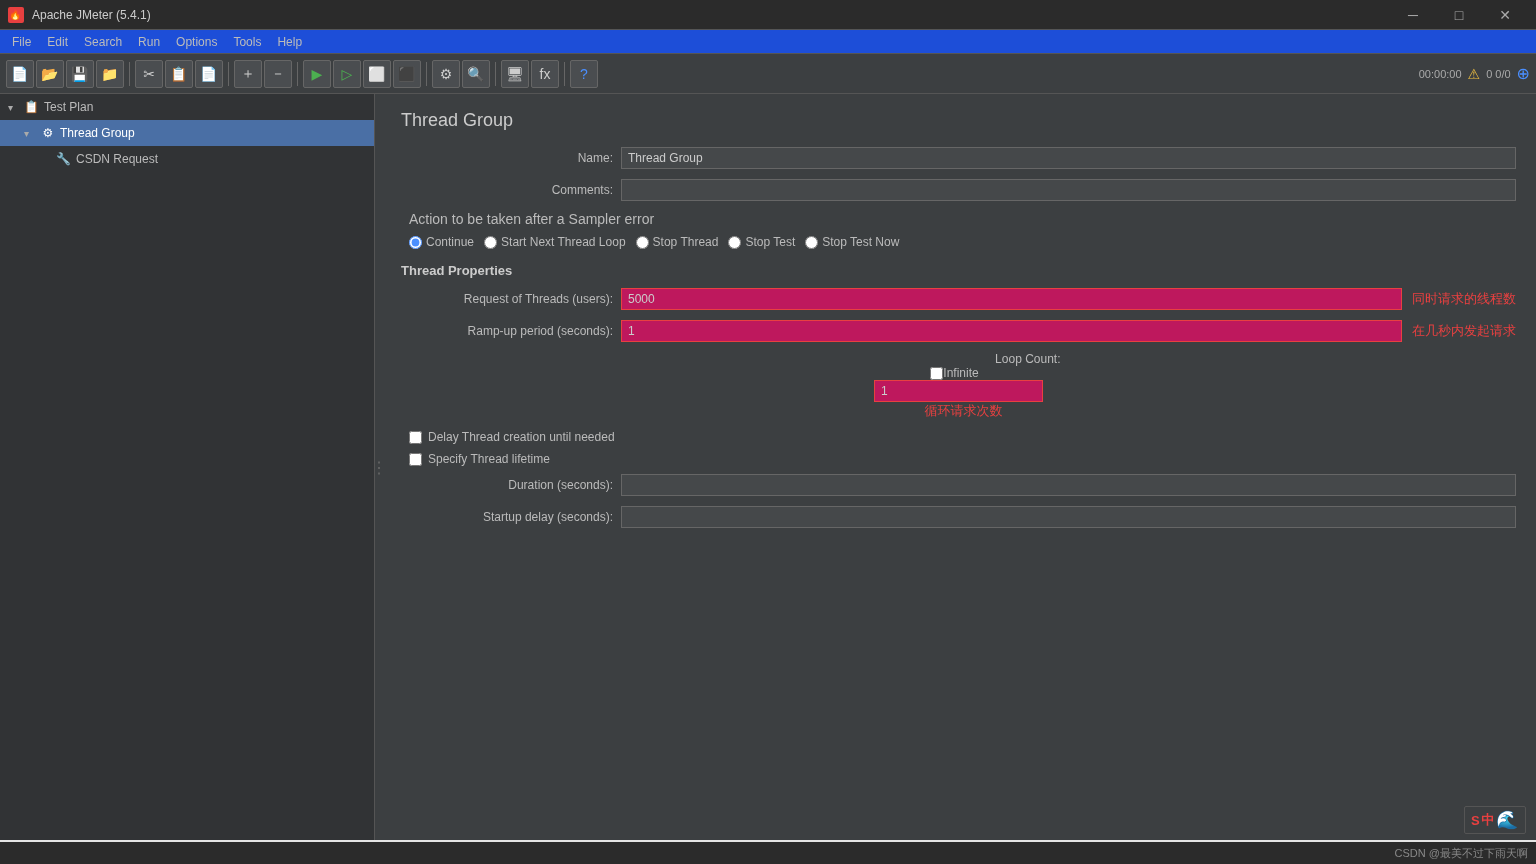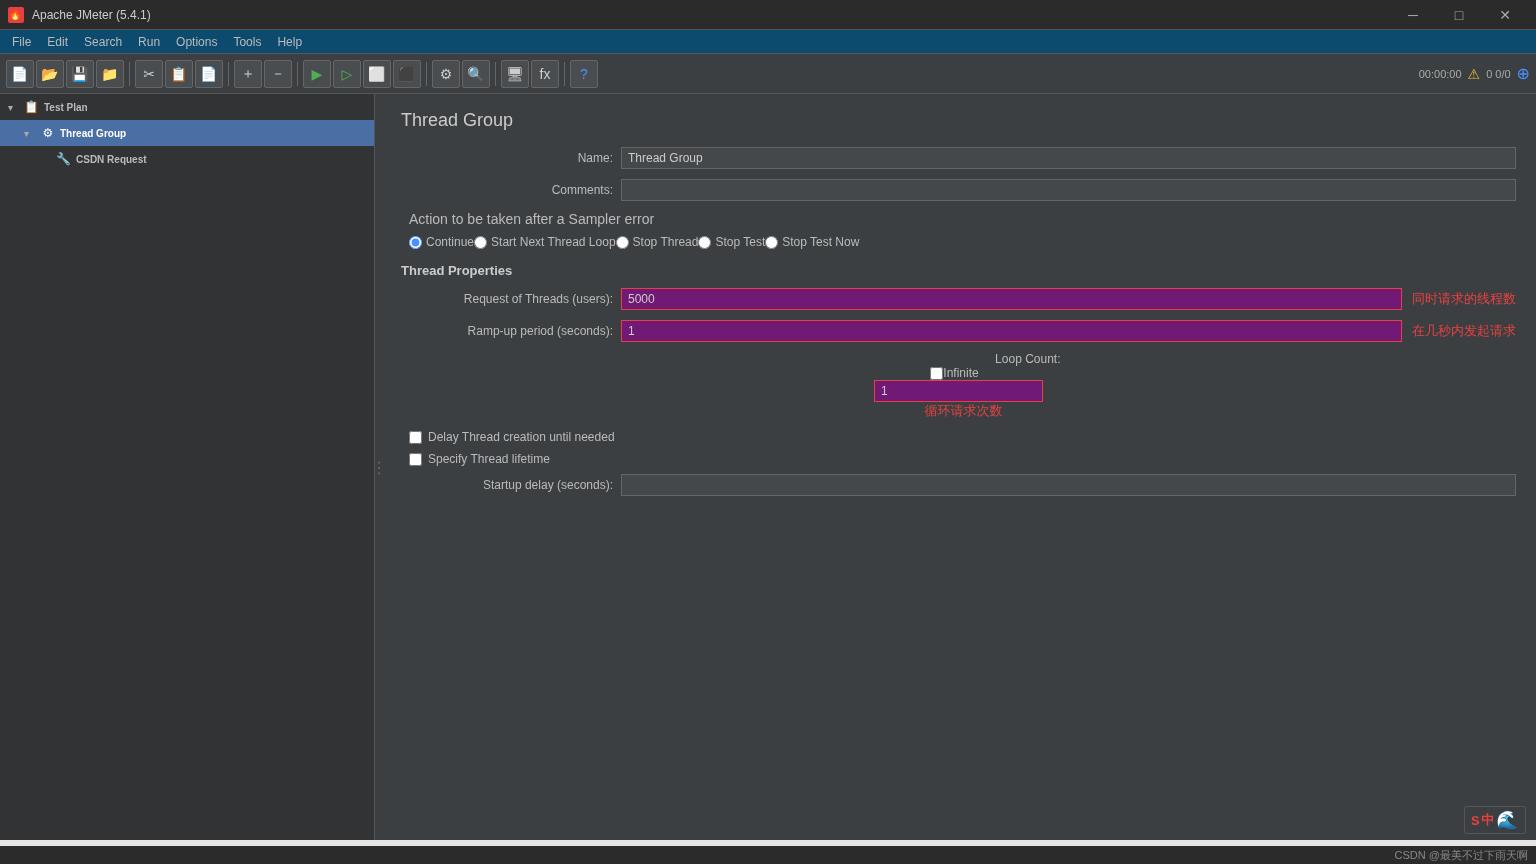--- a/index.html
+++ b/index.html
@@ -56,21 +56,21 @@
       color: #aaa;
       cursor: pointer;
       display: flex;
       align-items: center;
       justify-content: center;
       font-size: 14px;
     }
 
     
     .menu-bar {
-      background: #0c4a6e;
+      background: #1d4ed8;
       height: 24px;
       display: flex;
       align-items: center;
       padding: 0 4px;
       border-bottom: 1px solid #555;
     }
     .menu-item {
       padding: 2px 8px;
       color: #bbbbbb;
       cursor: pointer;
@@ -126,21 +126,21 @@
       height: calc(864px - 30px - 24px - 40px - 24px);
     }
 
     
     .status-bar {
       background: #2b2b2b;
       height: 24px;
       display: flex;
       align-items: center;
       padding: 0 8px;
-      border-top: 6px solid #e5e5e5;
+      border-top: 2px solid #e5e5e5;
       font-size: 11px;
       color: #888;
       justify-content: flex-end;
     }
 
     
     .left-panel {
       width: 375px;
       min-width: 375px;
       background: #313335;
@@ -163,22 +163,21 @@
       color: #aaa;
     }
     .tree-icon {
       width: 16px;
       height: 16px;
       display: flex;
       align-items: center;
       justify-content: center;
     }
     .tree-label {
-      font-size: 10px;
-      font-weight: bold;
+      font-size: 12px;
     }
     .tree-item-l1 { padding-left: 8px; }
     .tree-item-l2 { padding-left: 24px; }
     .tree-item-l3 { padding-left: 40px; }
 
     
     .resize-handle {
       width: 6px;
       background: #3c3f41;
       cursor: col-resize;
@@ -224,33 +223,34 @@
       flex: 1;
       background: #45484a;
       border: 1px solid #666;
       color: #cccccc;
       padding: 3px 6px;
       font-size: 12px;
       outline: none;
     }
     .form-input.highlighted {
       border-color: #e84040;
-      background: #701a75;
+      background: #be185d;
     }
 
     .section-title {
       color: #cccccc;
       font-size: 13px;
       font-weight: bold;
       margin: 14px 0 10px 0;
     }
 
     .radio-group {
       display: flex;
       align-items: center;
+      gap: 10px;
       flex-wrap: wrap;
       margin-bottom: 12px;
       padding-left: 8px;
     }
     .radio-label {
       display: flex;
       align-items: center;
       gap: 4px;
       color: #bbbbbb;
       cursor: pointer;
@@ -486,20 +486,24 @@
     <div class="checkbox-row">
       <input type="checkbox" id="delay-thread" style="">
       <label class="checkbox-label" for="delay-thread">Delay Thread creation until needed</label>
     </div>
 
     <div class="checkbox-row">
       <input type="checkbox" id="specify-lifetime" style="">
       <label class="checkbox-label" for="specify-lifetime">Specify Thread lifetime</label>
     </div>
 
+    <div class="form-row">
+      <span class="form-label">Duration (seconds):</span>
+      <input class="form-input" type="text" value="" style="">
+    </div>
 
     <div class="form-row">
       <span class="form-label">Startup delay (seconds):</span>
       <input class="form-input" type="text" value="" style="">
     </div>
   </div>
 </div>
 
 <div class="status-bar">
   <span>CSDN @最美不过下雨天啊</span>

